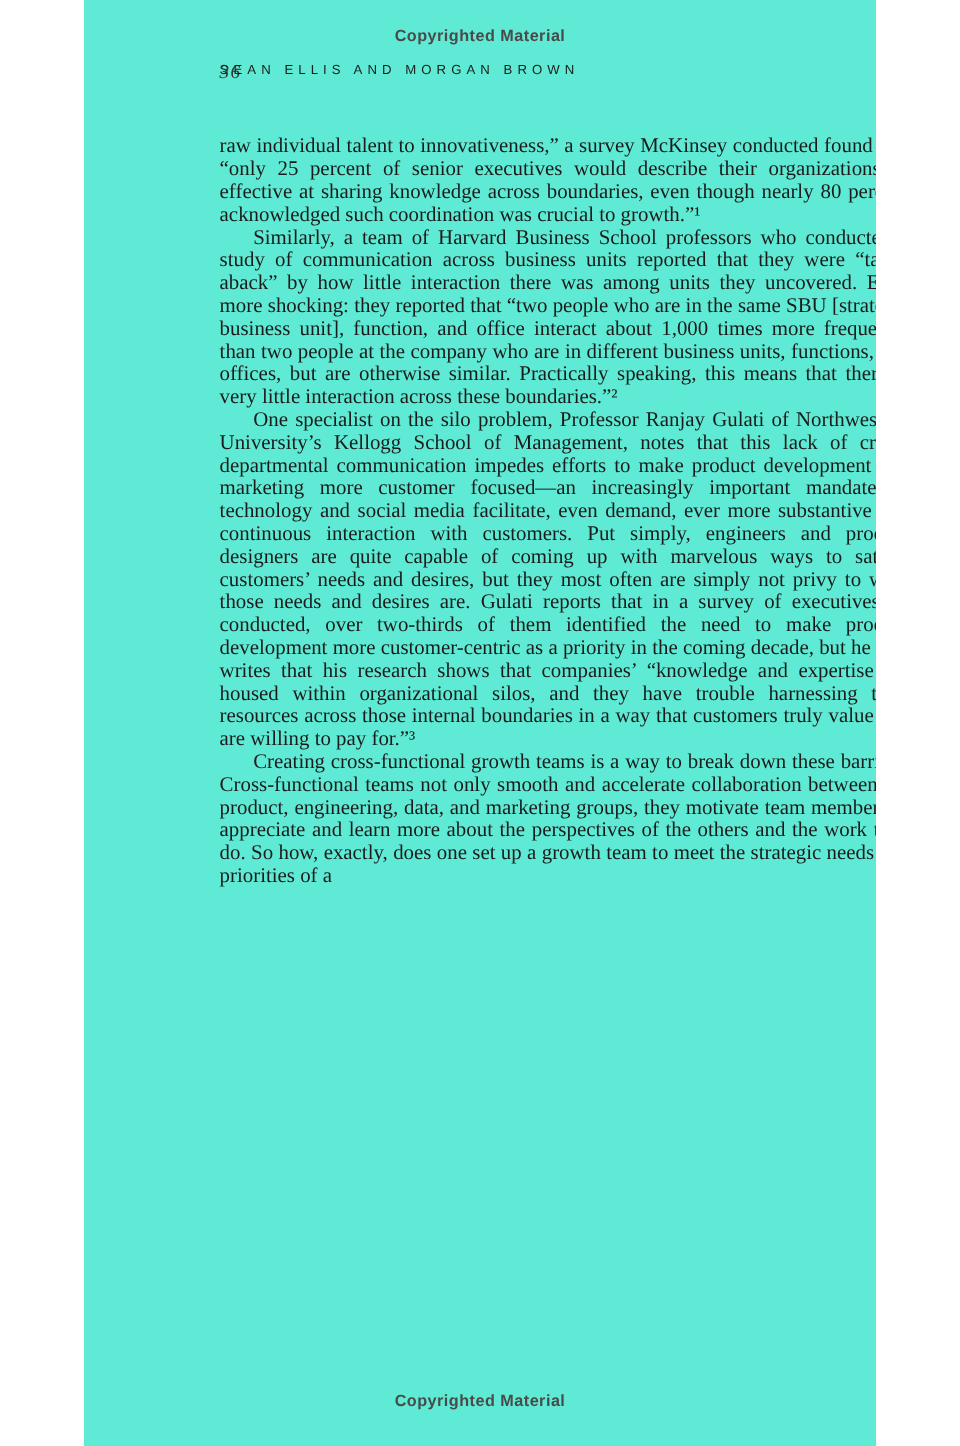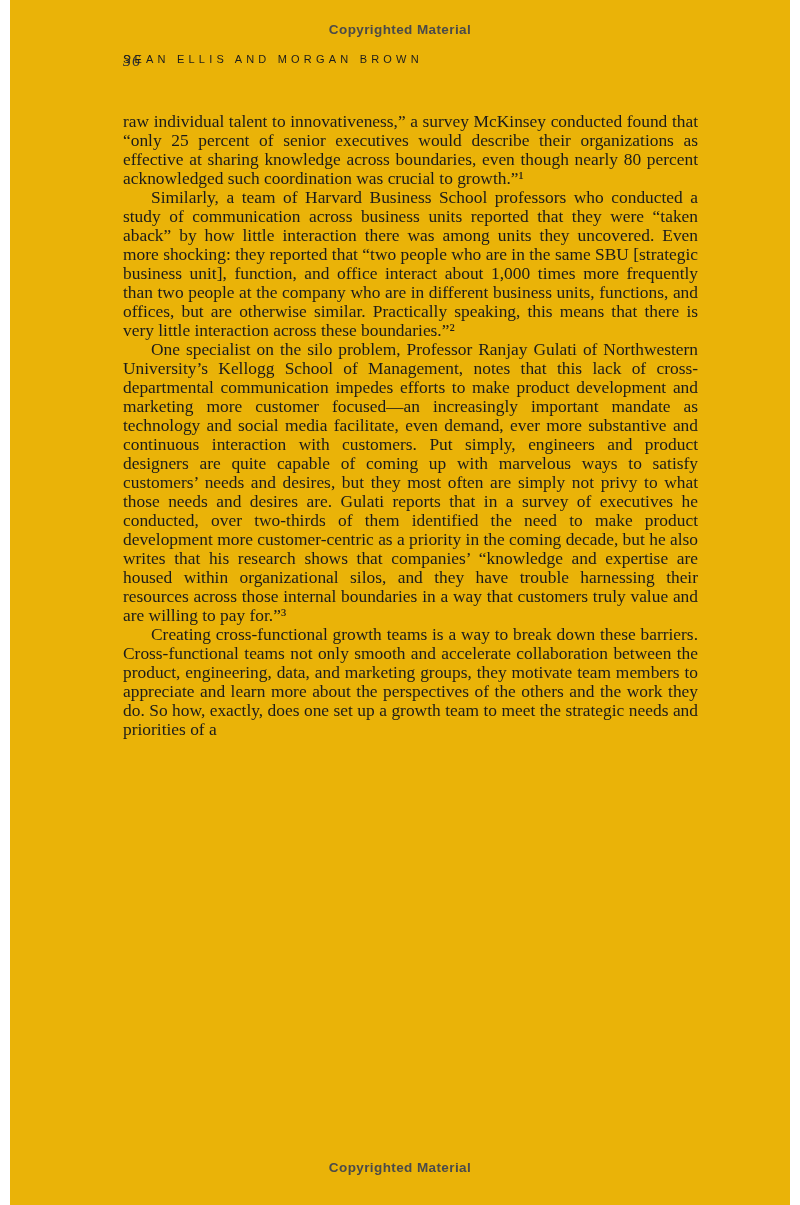--- a/index.html
+++ b/index.html
@@ -1,22 +1,22 @@
 <!DOCTYPE html>
 <html><head>
 <meta charset="utf-8">
 <style>
   * { margin: 0; padding: 0; box-sizing: border-box; }
   html, body { background: #ffffff; }
   .page {
     position: relative;
-    width: 780px;
+    width: 660px;
     height: 1205px;
     margin: 0 auto;
-    background: #eab308;
+    background: #5eead4;
     overflow: hidden;
   }
   .copyright-notice {
     position: absolute;
     left: 0;
     width: 100%;
     text-align: center;
     font-family: "Liberation Sans", sans-serif;
     font-weight: bold;
     font-size: 13.5px;

